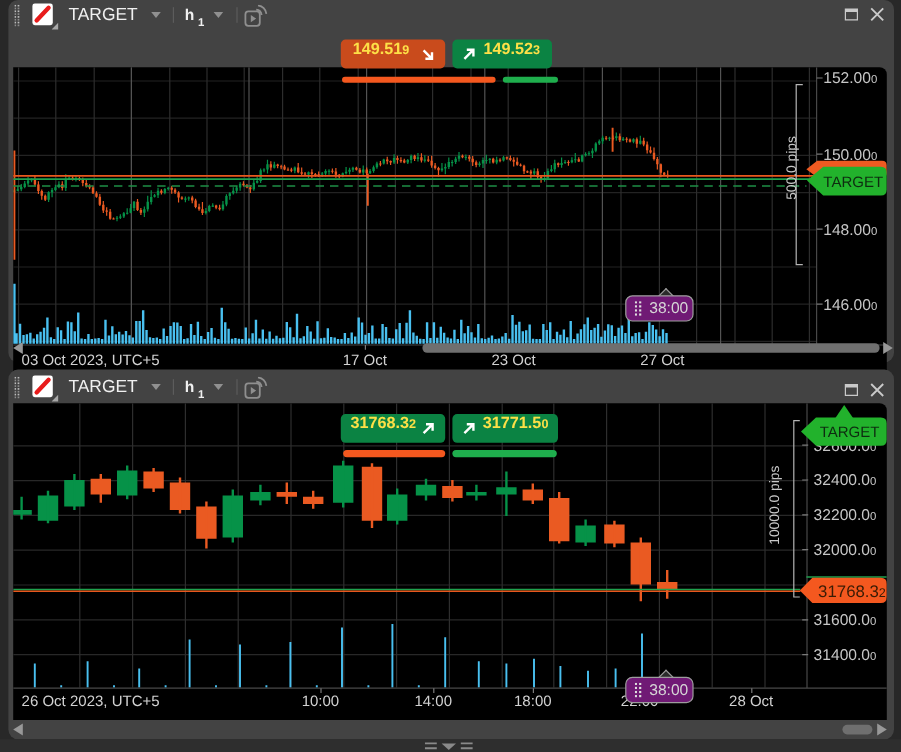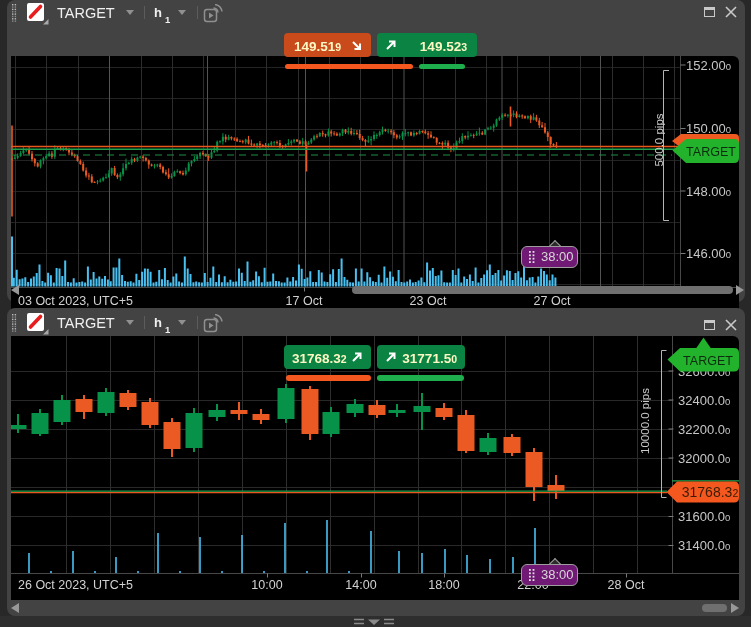--- a/index.html
+++ b/index.html
@@ -4,21 +4,21 @@
 font-family:"Liberation Sans",sans-serif;}
 *{box-sizing:border-box;}
 .abs{position:absolute;}
 .panel{position:absolute;left:7px;width:738px;background:#434343;border-radius:8px;}
 .chart{position:absolute;left:11px;width:728px;background:#000;}
 .tb-text{position:absolute;color:#f0f0f0;font-size:14.5px;line-height:15px;}
 .caret{position:absolute;width:0;height:0;border-left:4.5px solid transparent;border-right:4.5px solid transparent;border-top:5.5px solid #909090;}
 .sep{position:absolute;width:1px;height:13px;background:#5c5c5c;}
 .flag{position:absolute;width:17px;height:18px;background:#fff;border-radius:2px;}
 .winbtn-max{position:absolute;width:11px;height:10px;border:1.5px solid #c9c9c9;border-top:3px solid #c9c9c9;}
-.btn{position:absolute;height:24px;border-radius:4px;color:#fef9c3;font-weight:bold;font-size:13.5px;line-height:28px;}
+.btn{position:absolute;height:24px;border-radius:4px;color:#fde047;font-weight:bold;font-size:13.5px;line-height:16px;}
 .bar{position:absolute;height:5.5px;border-radius:3px;}
 .tooltip{position:absolute;width:57px;height:22px;background:#701a75;border:1px solid #9d9d9d;border-radius:6px;color:#d6d6d6;font-size:13px;line-height:20px;}
 .notch{position:absolute;width:10px;height:10px;background:#2b2b2b;border-left:1px solid #9d9d9d;border-top:1px solid #9d9d9d;transform:rotate(45deg);}
 .arrowL{position:absolute;width:0;height:0;border-top:5px solid transparent;border-bottom:5px solid transparent;border-right:8.5px solid #989898;}
 .arrowR{position:absolute;width:0;height:0;border-top:5px solid transparent;border-bottom:5px solid transparent;border-left:8.5px solid #989898;}
 .thumb{position:absolute;height:8px;border-radius:4px;background:#6f6f6f;}
 </style></head>
 <body>
 
 <div class="panel" style="top:0;height:302px;"></div>
@@ -93,21 +93,21 @@
     <path d="M13 5 A5 5 0 0 1 17.5 9.5 M14.5 1.5 A8.5 8.5 0 0 1 21.5 8.5" stroke="#8f8f8f" stroke-width="1.5" fill="none" transform="translate(-2.5,-1)"></path>
   </svg>
 <div class="winbtn-max" style="left:704px;top:7px;"></div>
 <svg class="abs" style="left:724px;top:5px;" width="14" height="14">
     <path d="M2 2 L12 12 M12 2 L2 12" stroke="#c9c9c9" stroke-width="1.6"></path>
   </svg>
 
 <div class="btn" style="left:284px;top:33px;width:87px;background:#c94b1c;text-align:left;padding-left:10px;">149.51<span style="font-size:10.5px;">9</span><svg width="12" height="12" style="position:absolute;right:8px;top:6px;">
       <path d="M2 3 L9 10 M9 4.5 V10 H3.5" stroke="#fff" stroke-width="2" fill="none"></path>
     </svg></div>
-<div class="btn" style="left:377px;top:33px;width:100px;background:#0b8343;text-align:right;padding-right:10px;"><svg width="12" height="12" style="position:absolute;left:8px;top:6px;">
+<div class="btn" style="left:377px;top:33px;width:83px;background:#0b8343;text-align:right;padding-right:10px;"><svg width="12" height="12" style="position:absolute;left:8px;top:6px;">
       <path d="M2 10 L9 3 M4 2.5 H9.5 V8" stroke="#fff" stroke-width="2" fill="none"></path>
     </svg>149.52<span style="font-size:10.5px;">3</span></div>
 <div class="bar" style="left:285px;top:63.5px;width:128px;background:#f4581f;"></div>
 <div class="bar" style="left:419px;top:63.5px;width:46px;background:#1fae4d;"></div>
 
 <div class="notch" style="left:550px;top:242px;"></div>
 <div class="tooltip" style="left:521px;top:246px;">
     <svg width="8" height="13" style="position:absolute;left:7px;top:4px;">
       <rect x="0.0" y="0.0" width="1.8" height="1.8" fill="#e0e0e0"></rect>
       <rect x="3.6" y="0.0" width="1.8" height="1.8" fill="#e0e0e0"></rect>

